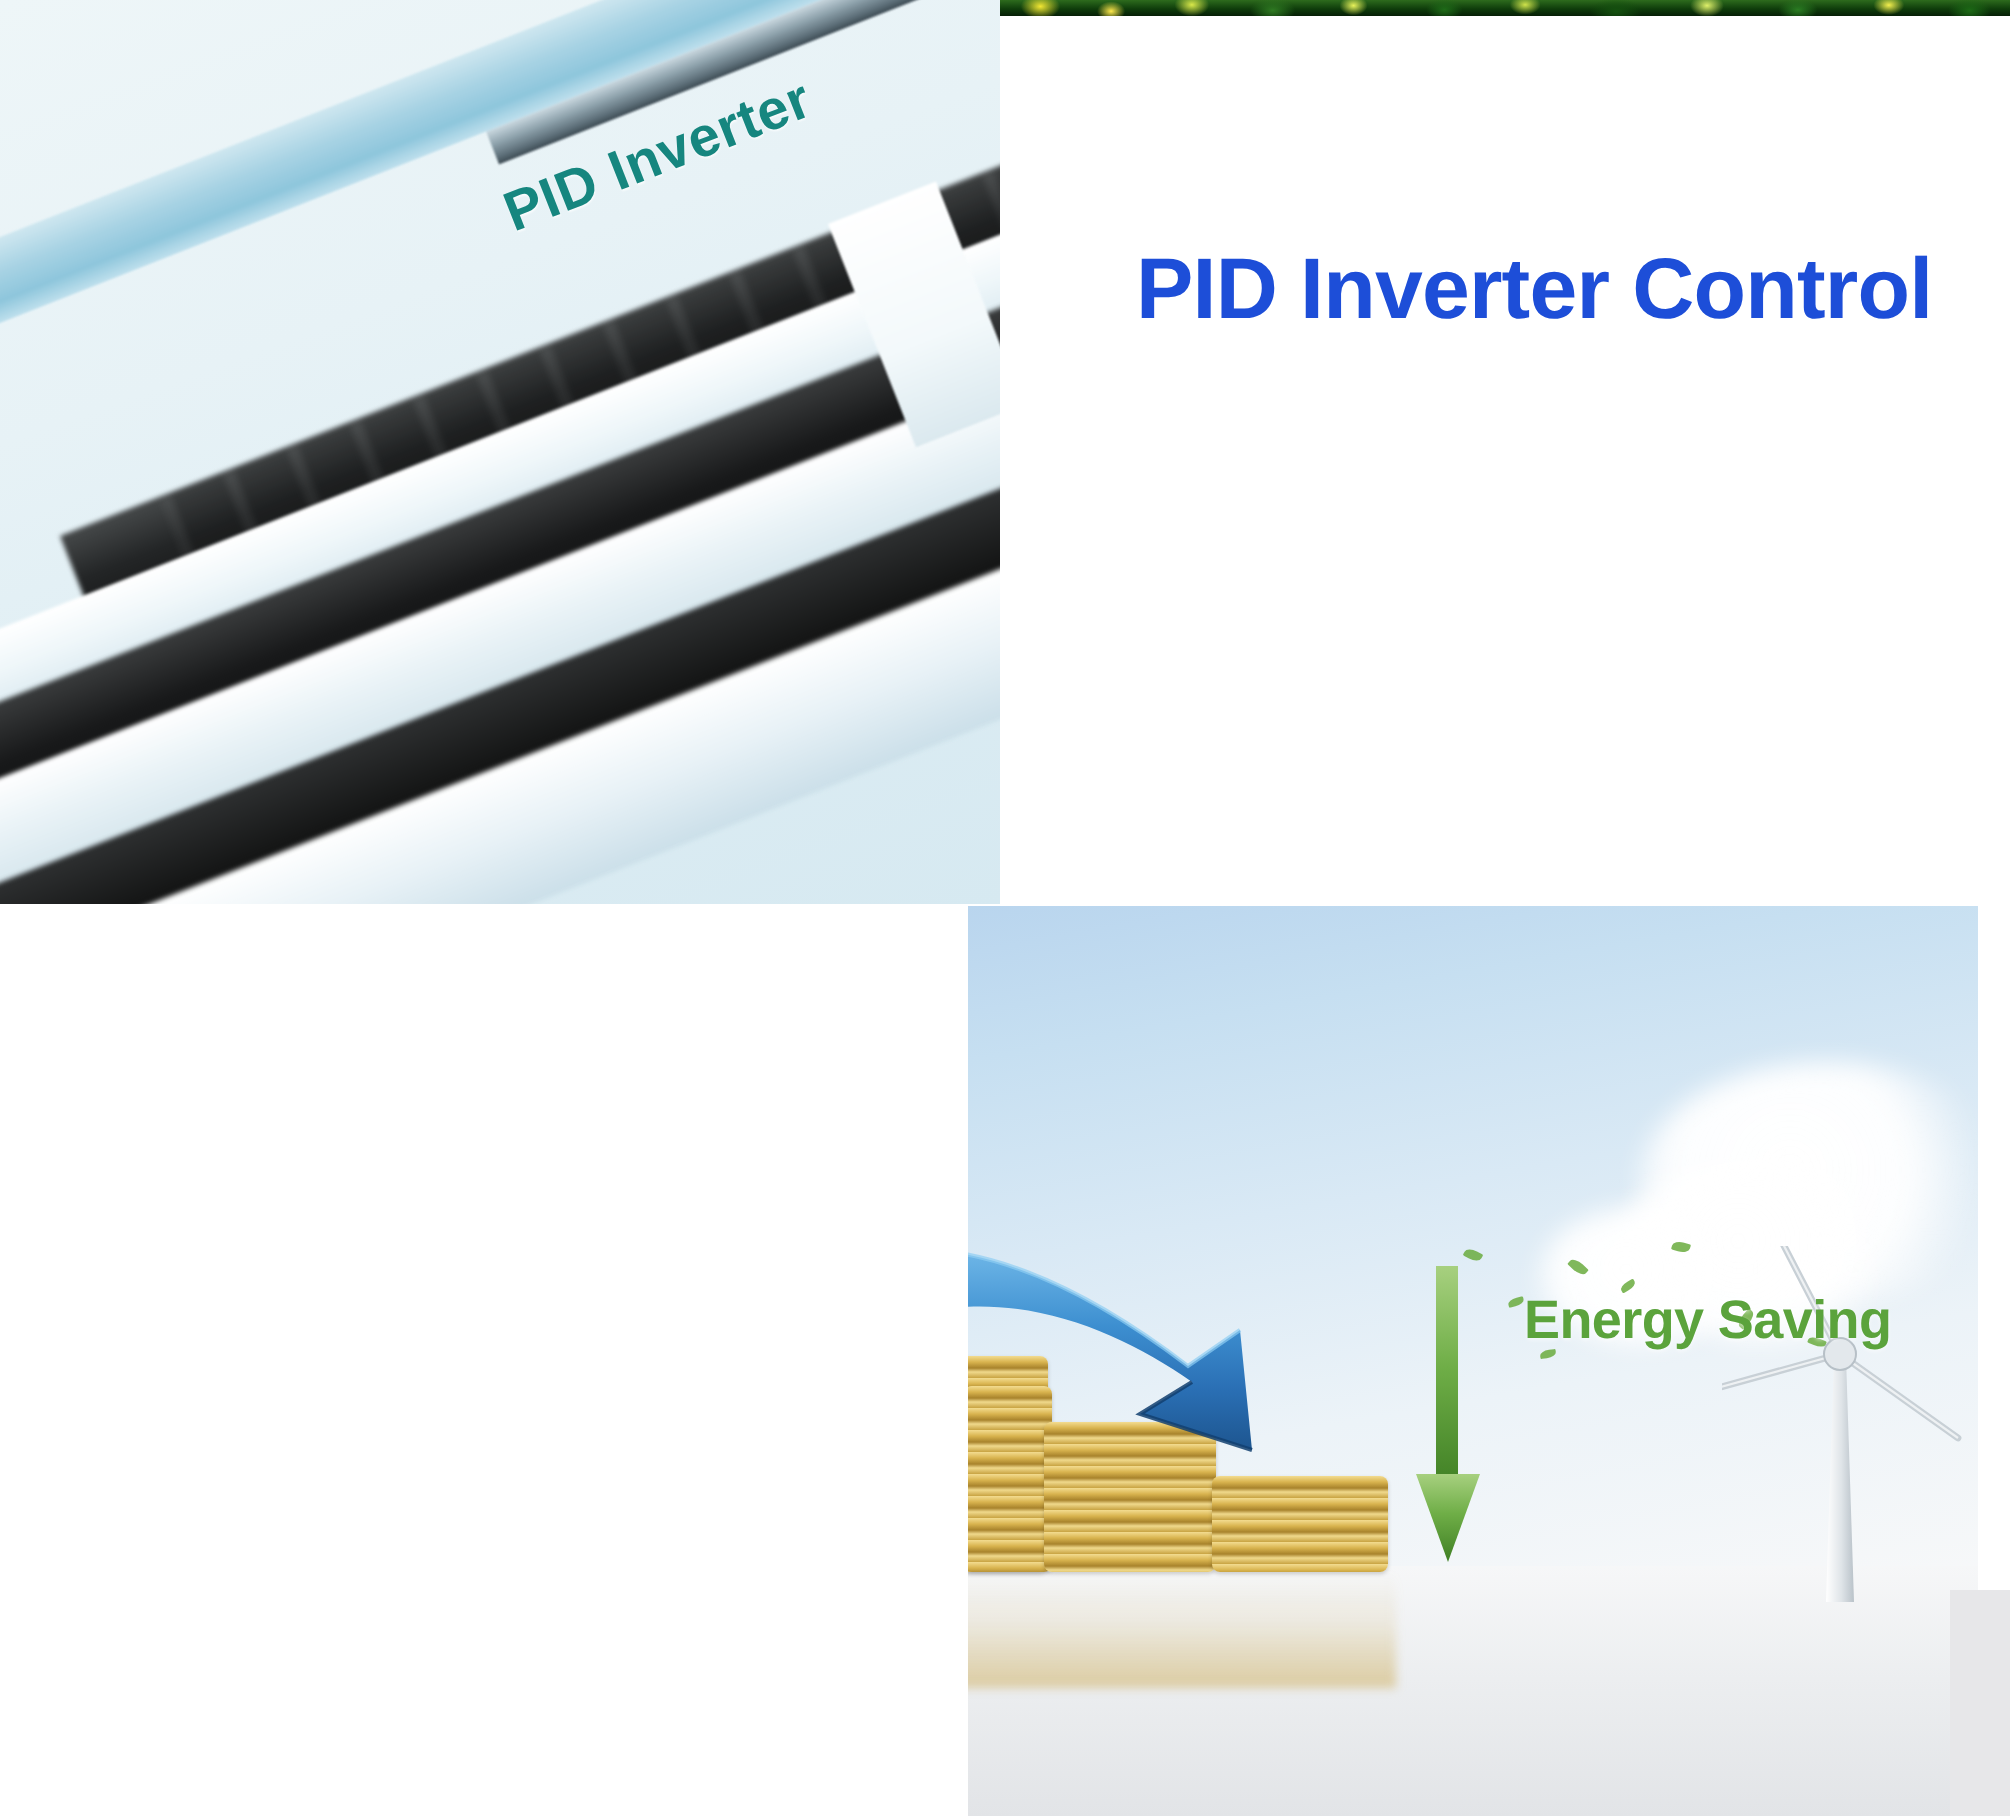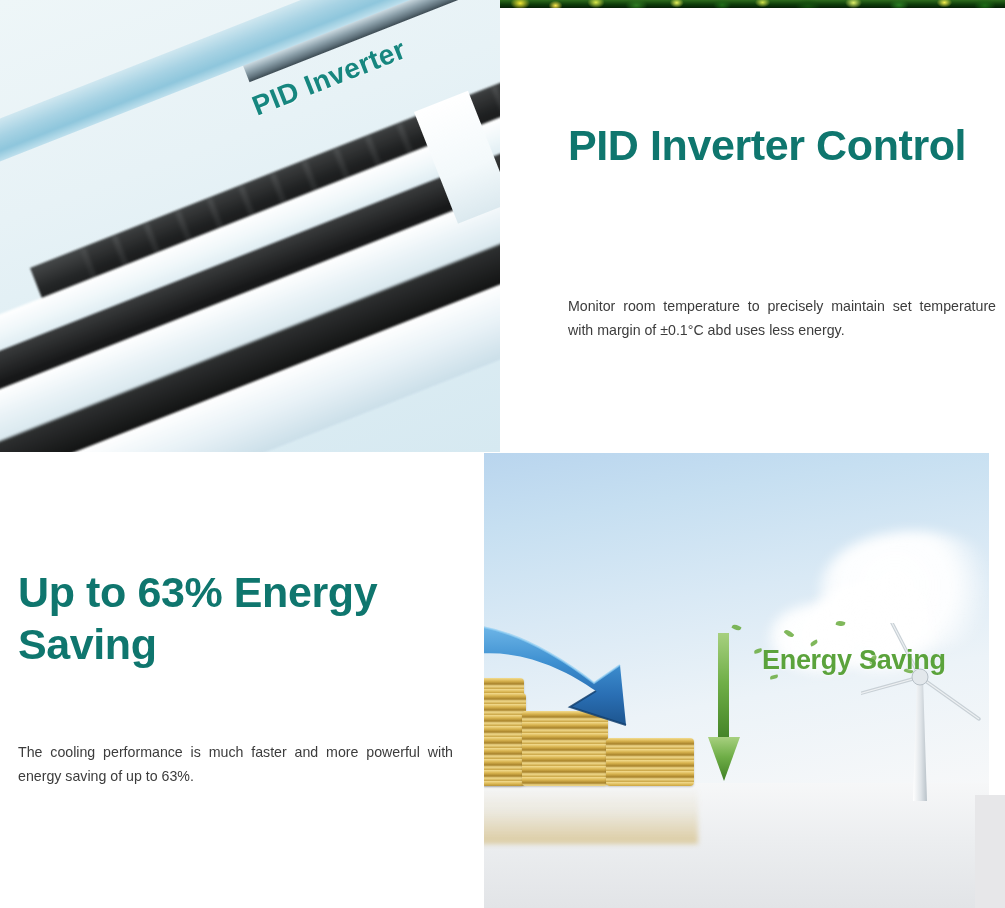--- a/index.html
+++ b/index.html
@@ -111,21 +111,21 @@
     text-shadow:0 1px 1px rgba(255,255,255,.7);
     white-space:nowrap;
   }
 
   
   .panel-tr{
     position:absolute;left:500px;top:8px;width:505px;height:444px;
     background:#ffffff;
   }
   .h1{
-    font-weight:700;color:#0f766e;
+    font-weight:700;color:#1d4ed8;
     font-size:43px;line-height:1.20;letter-spacing:-0.4px;
     margin:0;
   }
   .body-copy{
     font-size:14.2px;line-height:1.72;color:#3c3c3c;
     text-align:justify;margin:0;
   }
   .tr-heading{position:absolute;left:68px;top:112px;width:400px;}
   .tr-copy{position:absolute;left:68px;top:286px;width:428px;}
 
@@ -229,27 +229,22 @@
     <div class="band b-white2"></div>
     <div class="band b-dark3"></div>
     <div class="band b-white3"></div>
     <div class="ac-tab"></div>
 
     <div class="pid-label">PID Inverter</div>
   </div>
 
   <div class="panel-tr">
     <h1 class="h1 tr-heading">PID Inverter Control</h1>
-    <p class="body-copy tr-copy">Monitor room temperature to precisely maintain set temperature with margin of ±0.1°C abd uses less energy.</p>
   </div>
 
-  <div class="panel-bl">
-    <h1 class="h1 bl-heading">Up to 63% Energy Saving</h1>
-    <p class="body-copy bl-copy">The cooling performance is much faster and more powerful with energy saving of up to 63%.</p>
-  </div>
 
   <div class="es-photo">
     <div class="es-sky"></div>
     <div class="es-ground"></div>
 
     <div class="cloud cloud-a"></div>
     <div class="cloud cloud-b"></div>
     <div class="cloud cloud-c"></div>
 
     <svg class="turbine" viewBox="0 0 120 180">

